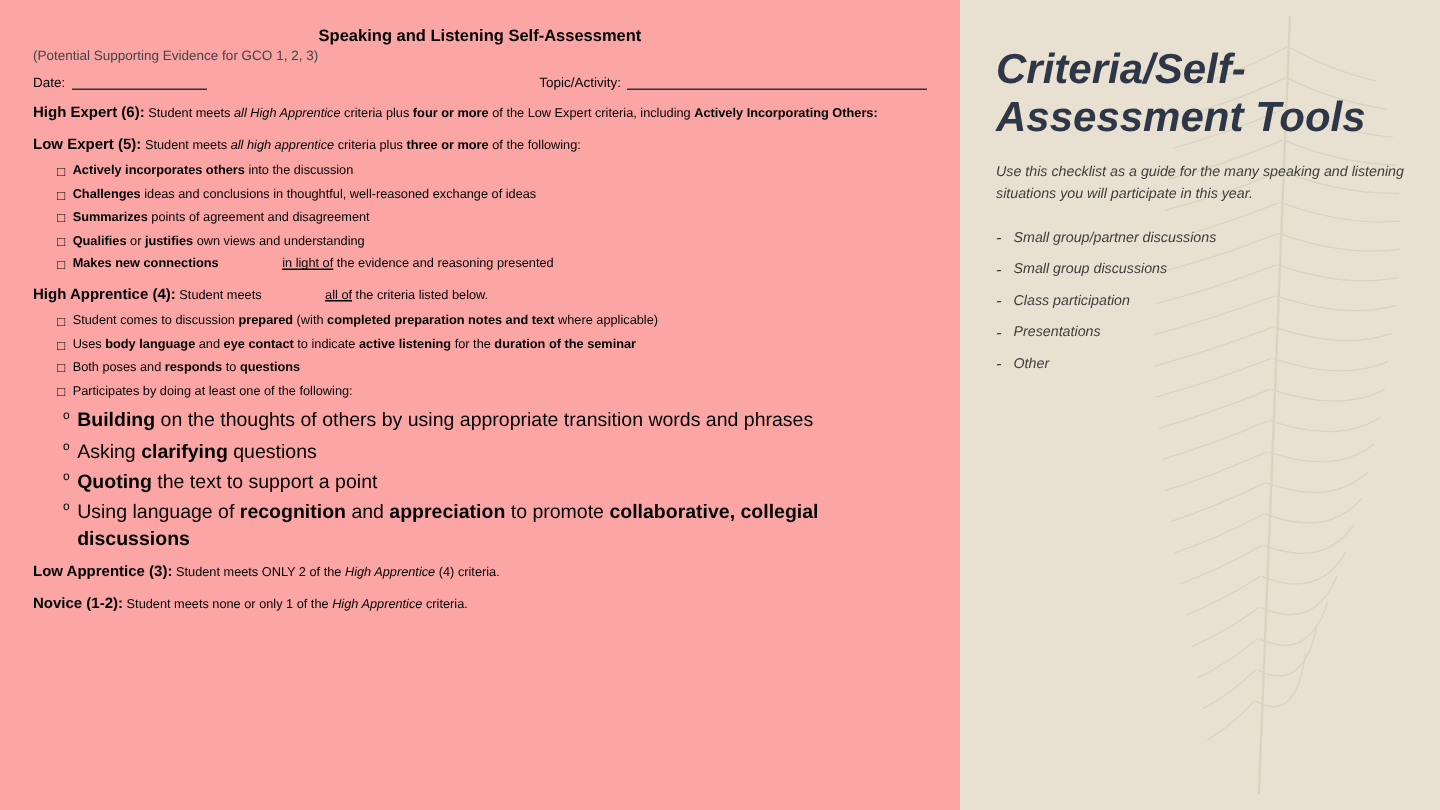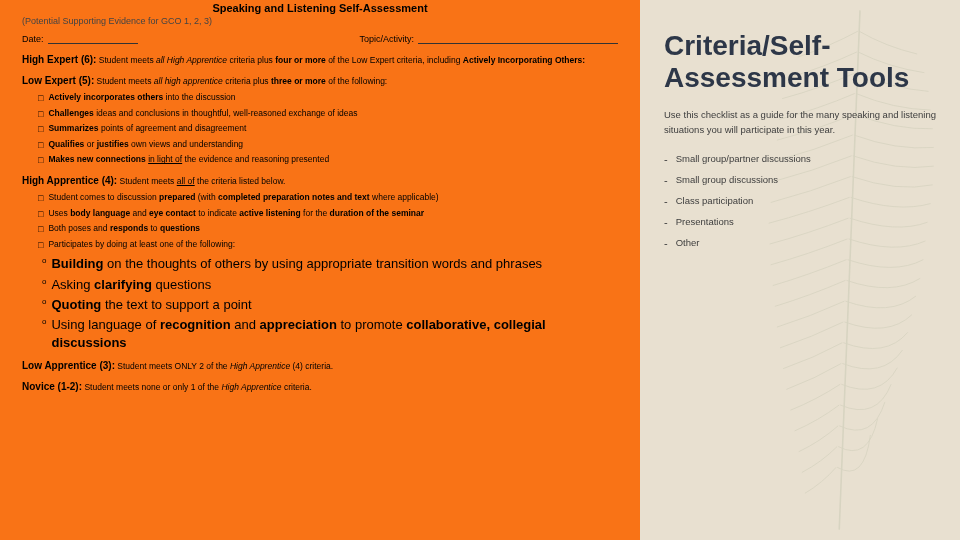--- a/index.html
+++ b/index.html
@@ -9,22 +9,22 @@
       overflow: hidden;
       display: flex;
       background: #f5f0e8;
       font-family: Arial, sans-serif;
     }
 
     
     .left-panel {
       width: 640px;
       height: 540px;
-      background: #f97316;
-      padding: 2px 22px;
+      background: #fca5a5;
+      padding: 18px 22px;
       overflow: hidden;
       box-shadow: 2px 0 6px rgba(0,0,0,0.1);
       position: relative;
     }
 
     .doc-title {
       text-align: center;
       font-size: 11px;
       font-weight: bold;
       margin-bottom: 2px;
@@ -71,21 +71,21 @@
       line-height: 1.5;
     }
 
     .section-header {
       font-weight: bold;
       font-size: 10px;
     }
 
     .italic { font-style: italic; }
     .bold { font-weight: bold; }
-    .underline { text-decoration: underline; }
+    .underline { text-decoration: underline; margin-left: 40px; }
 
     .checklist {
       list-style: none;
       margin: 4px 0 4px 16px;
     }
 
     .checklist li {
       font-size: 8.5px;
       margin-bottom: 3px;
       display: flex;
@@ -122,20 +122,21 @@
     }
 
     
     .right-panel {
       width: 320px;
       height: 540px;
       background: #e8e0d0;
       position: relative;
       overflow: hidden;
       padding: 30px 24px;
+      font-style: italic;
     }
 
     .feather-bg {
       position: absolute;
       right: -10px;
       top: 0;
       width: 220px;
       height: 540px;
       opacity: 0.25;
       pointer-events: none;

